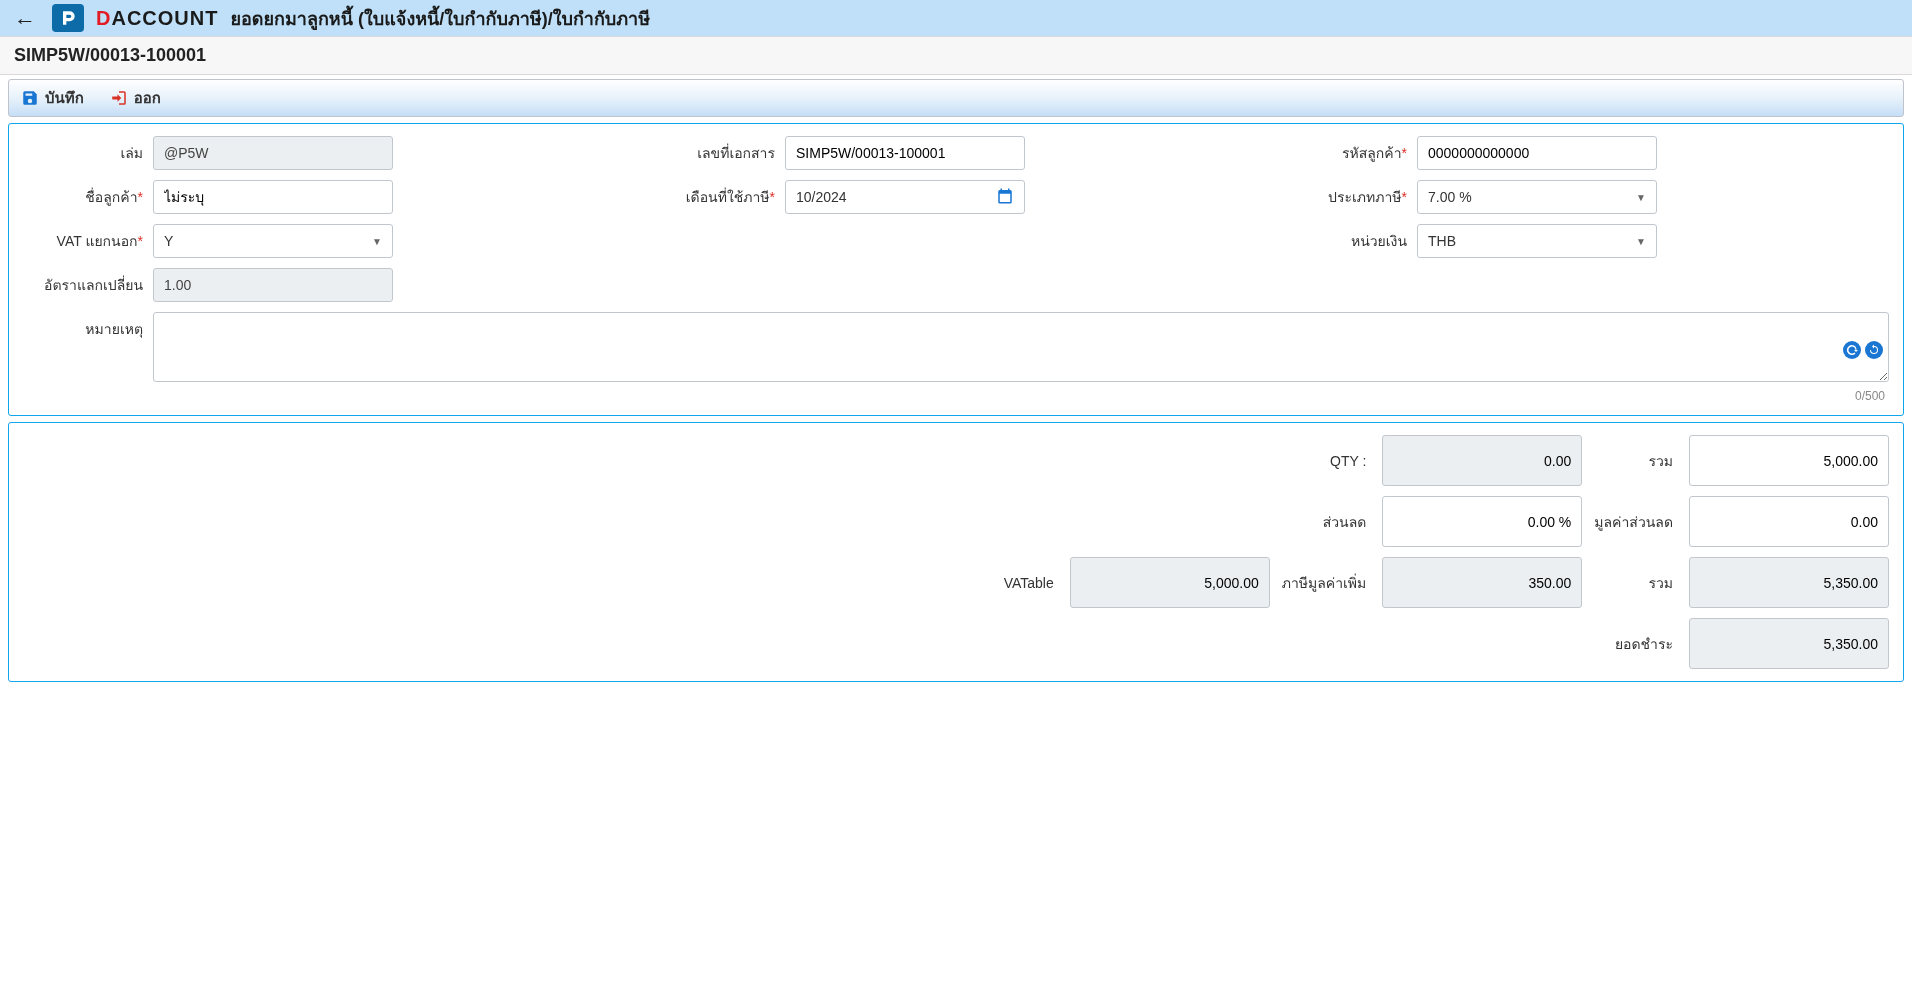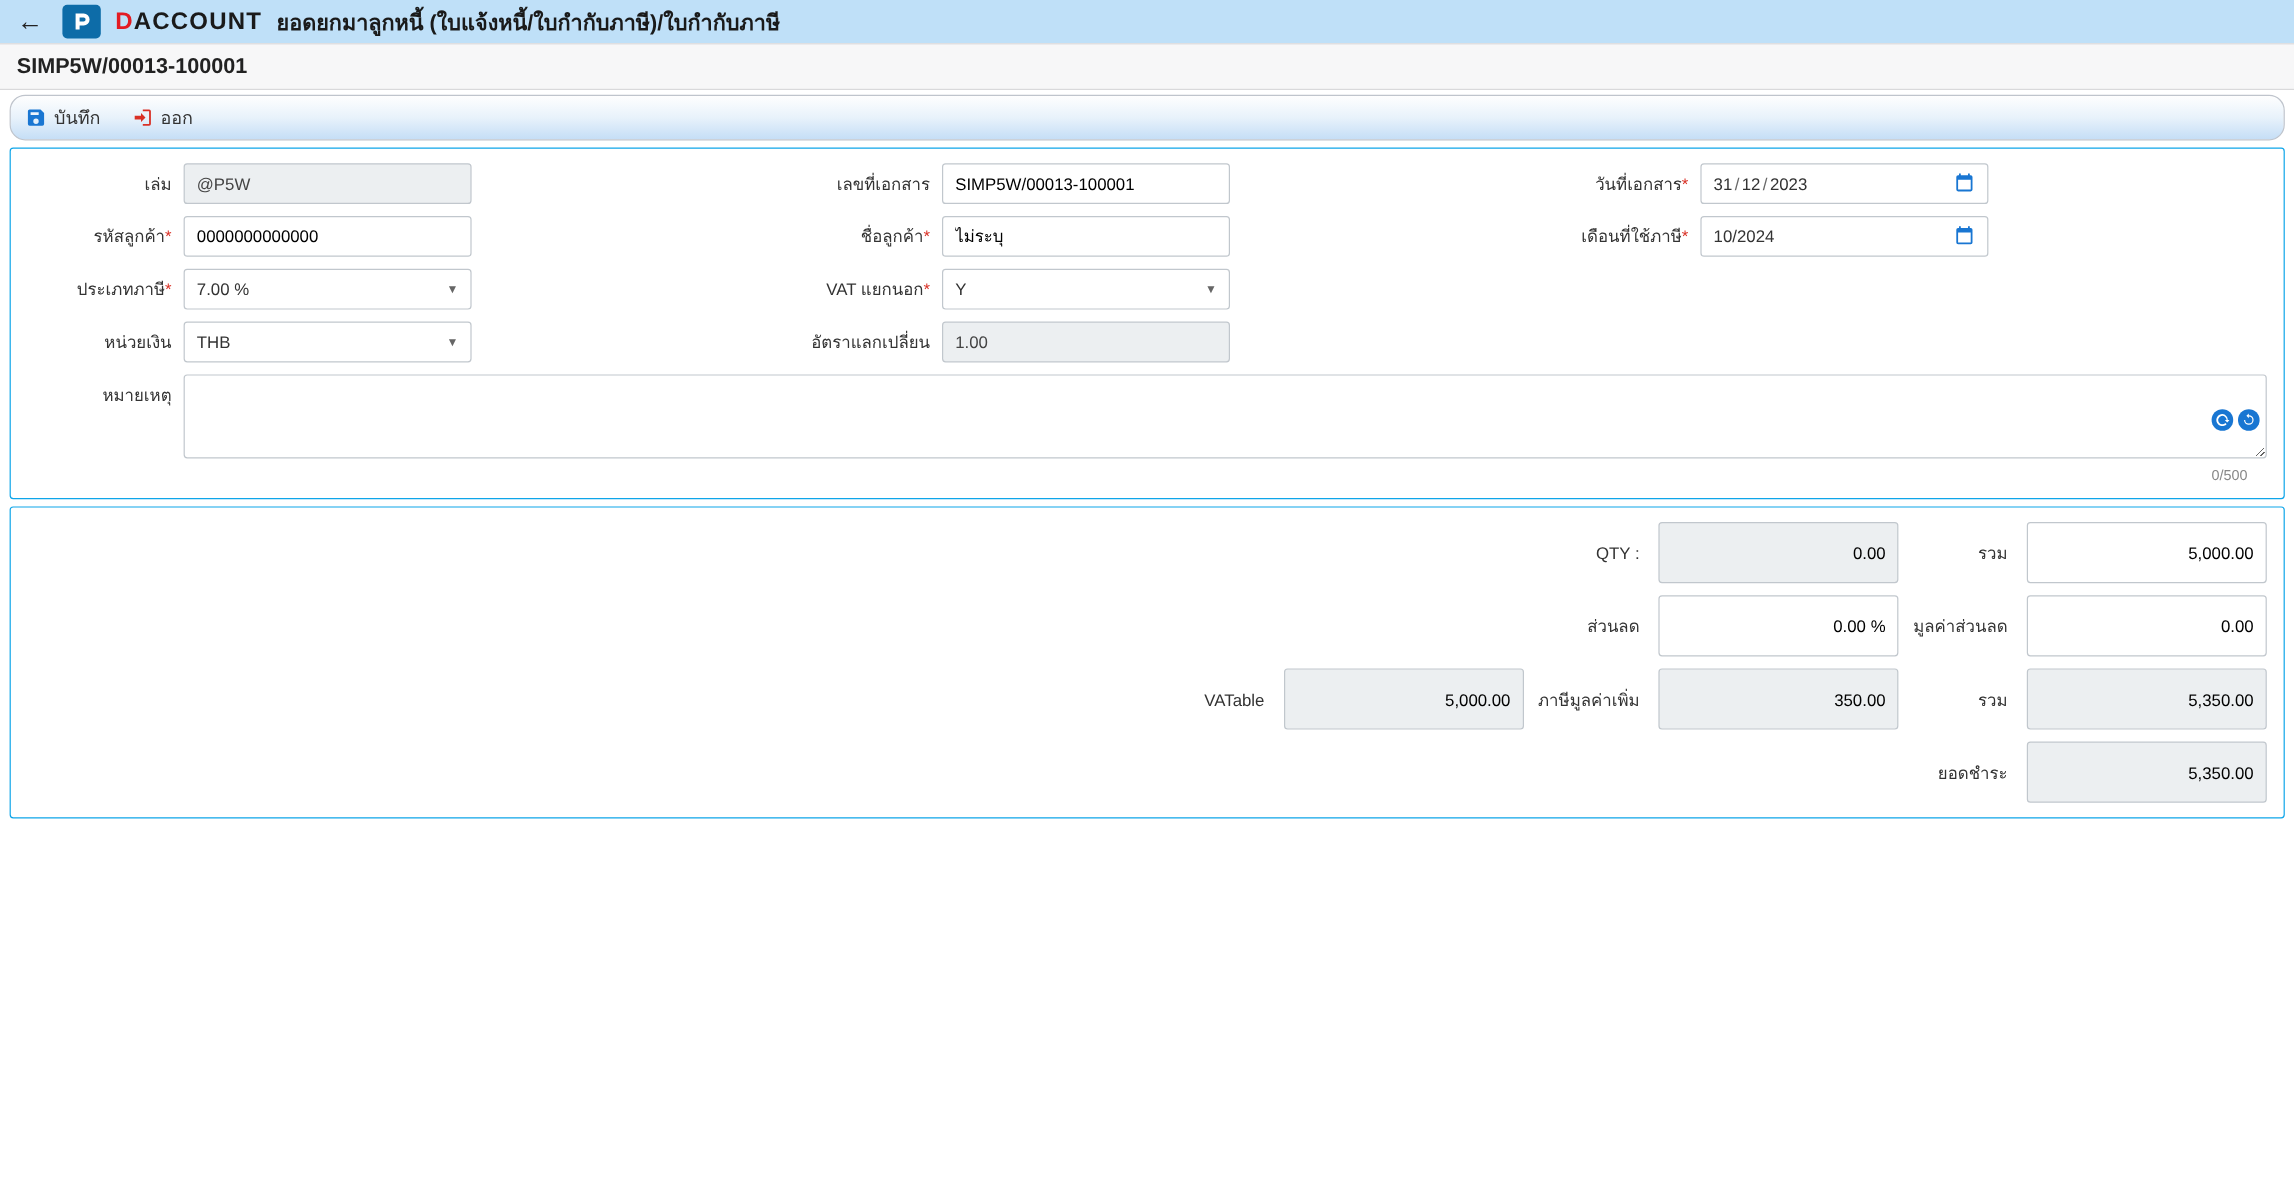--- a/index.html
+++ b/index.html
@@ -64,26 +64,27 @@
     }
     .sub-header-title {
       font-size: 18px;
       font-weight: 700;
       color: #222;
     }
     
     .toolbar {
       background: linear-gradient(to bottom, #fefefe, #e8f2fb, #c5def6);
       border: 1px solid #bfc4cc;
-      border-radius: 13px;
+      border-radius: 3px;
       margin: 4px 8px;
       padding: 4px 8px;
       display: flex;
       align-items: center;
       gap: 18px;
+      font-weight: bold;
     }
     .toolbar-btn {
       display: flex;
       align-items: center;
       gap: 6px;
       cursor: pointer;
       padding: 2px 4px;
       font-size: 15px;
       color: #333;
     }
@@ -191,21 +192,21 @@
       align-items: center;
       justify-content: center;
     }
     .textarea-badges .badge svg {
       width: 12px;
       height: 12px;
       fill: #fff;
     }
     .char-counter {
       position: absolute;
-      right: 16px;
+      right: 4px;
       bottom: -18px;
       font-size: 12px;
       color: #888;
     }
     
     .totals-grid {
       display: grid;
       grid-template-columns: 1fr auto 200px auto 200px auto 200px;
       gap: 10px 12px;
       align-items: center;
@@ -270,33 +271,20 @@
 <div class="panel">
   <div class="form-grid">
 
     <div class="form-row">
       <span class="form-label">เล่ม</span>
       <input class="form-input readonly" readonly="" value="@P5W" style="">
     </div>
     <div class="form-row">
       <span class="form-label"><span>เลขที่เอกสาร</span></span>
       <input class="form-input" value="SIMP5W/00013-100001" style="">
-    </div>
-    <div class="form-row">
-      <span class="form-label"><span>วันที่เอกสาร</span><span class="req">*</span></span>
-      <div class="form-date">
-        <span class="date-text">
-          <span>31</span><span class="date-sep">/</span><span>12</span><span class="date-sep">/</span><span>2023</span>
-        </span>
-        <span class="cal-icon">
-          <svg viewBox="0 0 24 24">
-              <path d="M19 4h-1V2h-2v2H8V2H6v2H5a2 2 0 0 0-2 2v14a2 2 0 0 0 2 2h14a2 2 0 0 0 2-2V6a2 2 0 0 0-2-2zm0 16H5V9h14v11z"></path>
-            </svg>
-        </span>
-      </div>
     </div>
 
     <div class="form-row">
       <span class="form-label"><span>รหัสลูกค้า</span><span class="req">*</span></span>
       <input class="form-input" value="0000000000000" style="">
     </div>
     <div class="form-row">
       <span class="form-label"><span>ชื่อลูกค้า</span><span class="req">*</span></span>
       <input class="form-input" value="ไม่ระบุ" style="">
     </div>

